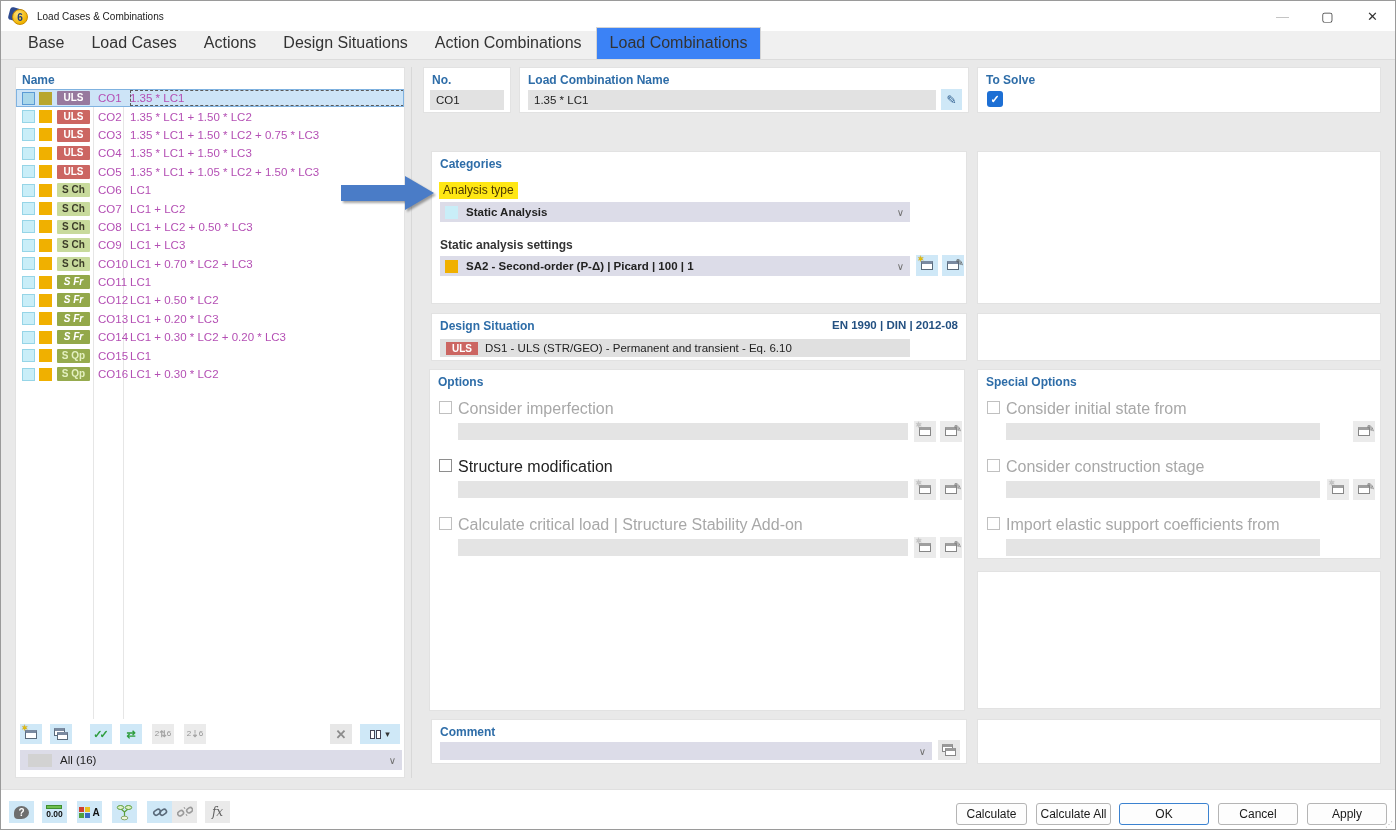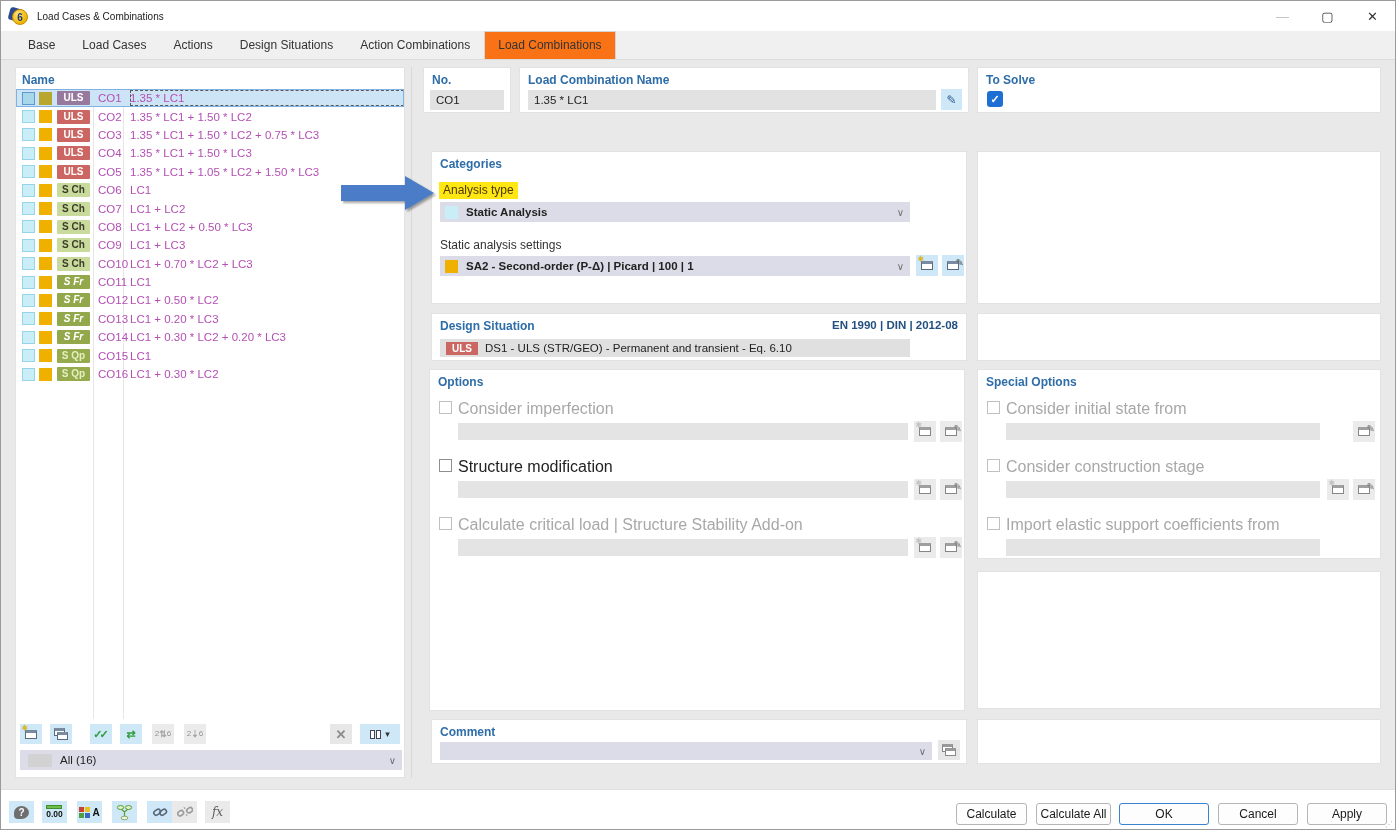--- a/index.html
+++ b/index.html
@@ -12,22 +12,22 @@
   .app-icon { width:20px; height:20px; margin-left:8px; position:relative; }
   .app-icon .hex { position:absolute; left:0; top:2px; width:13px; height:13px; background:#2e4a8f; border-radius:3px; transform:rotate(15deg); }
   .app-icon .ball { position:absolute; left:3px; top:3px; width:16px; height:16px; background:radial-gradient(circle at 35% 30%, #ffe27a, #f0b400 70%); border-radius:50%; border:1px solid #c78a00; color:#1d3c7c; font-size:10px; font-weight:bold; text-align:center; line-height:15px; }
   .title-text { margin-left:8px; font-size:10px; color:#1a1a1a; }
   .win-btns { position:absolute; right:0; top:0; height:30px; display:flex; }
   .win-btn { width:45px; height:30px; display:flex; align-items:center; justify-content:center; font-size:13px; color:#333; }
   .win-btn.min { color:#bdbdbd; }
 
   
   .tabbar { position:absolute; left:0; top:30px; width:100%; height:29px; background:#f0f0f0; border-bottom:1px solid #dcdcdc; display:flex; align-items:flex-end; padding-left:14px; }
-  .mtab { font-size:12px; color:#333; padding:6px 13px 7px; margin-right:1px; }
-  .mtab.active { background:#f97316; border:1px solid #d4d4d4; border-bottom:none; }
+  .mtab { font-size:16px; color:#333; padding:6px 13px 7px; margin-right:1px; }
+  .mtab.active { background:#3b82f6; border:1px solid #d4d4d4; border-bottom:none; }
 
   
   .content { position:absolute; left:0; top:59px; width:100%; height:729px; background:#e9e9e9; }
   .panel { position:absolute; background:#fff; border:1px solid #e2e2e2; }
   .sec-title { font-size:12px; font-weight:bold; color:var(--accent-blue,#2e6da8); }
 
   
   .list-panel { left:14px; top:7px; width:390px; height:711px; }
   .list-title { position:absolute; left:6px; top:5px; }
   .col-sep { position:absolute; top:21px; width:1px; height:630px; background:#e6e6e6; }
@@ -83,21 +83,21 @@
   .stab { padding:3px 12px 4px; color:#333; border:1px solid #d2d2d2; border-bottom:none; background:#eef0f1; }
   .stab + .stab { border-left:none; }
   .stab.active { background:#fff; font-weight:normal; }
 
   
   .cat-panel { left:430px; top:91px; width:536px; height:153px; }
   .hl-label { position:absolute; left:7px; top:30px; font-size:12px; color:#4d3800; background:var(--highlight-yellow,#ffe714); padding:1px 4px 2px; }
   .dd { position:absolute; background:var(--dropdown-lavender,#dcdce8); height:20px; font-size:11.5px; color:#222; display:flex; align-items:center; }
   .dd .dsw { width:13px; height:13px; margin-left:5px; flex:none; }
   .dd .dtxt { margin-left:8px;font-weight:bold; }
-  .plain-label { position:absolute; font-size:12px; color:#333; }
+  .plain-label { position:absolute; font-size:12px; color:#333;font-weight:bold; }
   .sq-btn { position:absolute; width:22px; height:21px; background:var(--button-blue-bg,#cfe8f7); display:flex; align-items:center; justify-content:center; }
   .sq-btn.disabled { background:#e7e7e7; filter:grayscale(1); opacity:.8; }
 
   .ds-panel { left:430px; top:253px; width:536px; height:48px; }
   .std-label { position:absolute; right:8px; top:5px; font-size:11.5px; font-weight:bold; color:#235081; }
   .ds-field { left:8px; top:25px; width:470px; height:18px; background:#e0e0e0; }
   .ds-badge { width:32px; height:13px; background:var(--uls-badge,#cc6662); color:#fff; font-size:10px; font-weight:bold; text-align:center; line-height:13px; margin-right:7px; flex:none; }
 
   .opt-panel { left:428px; top:309px; width:536px; height:342px; }
   .sp-panel  { left:976px; top:309px; width:404px; height:190px; }

